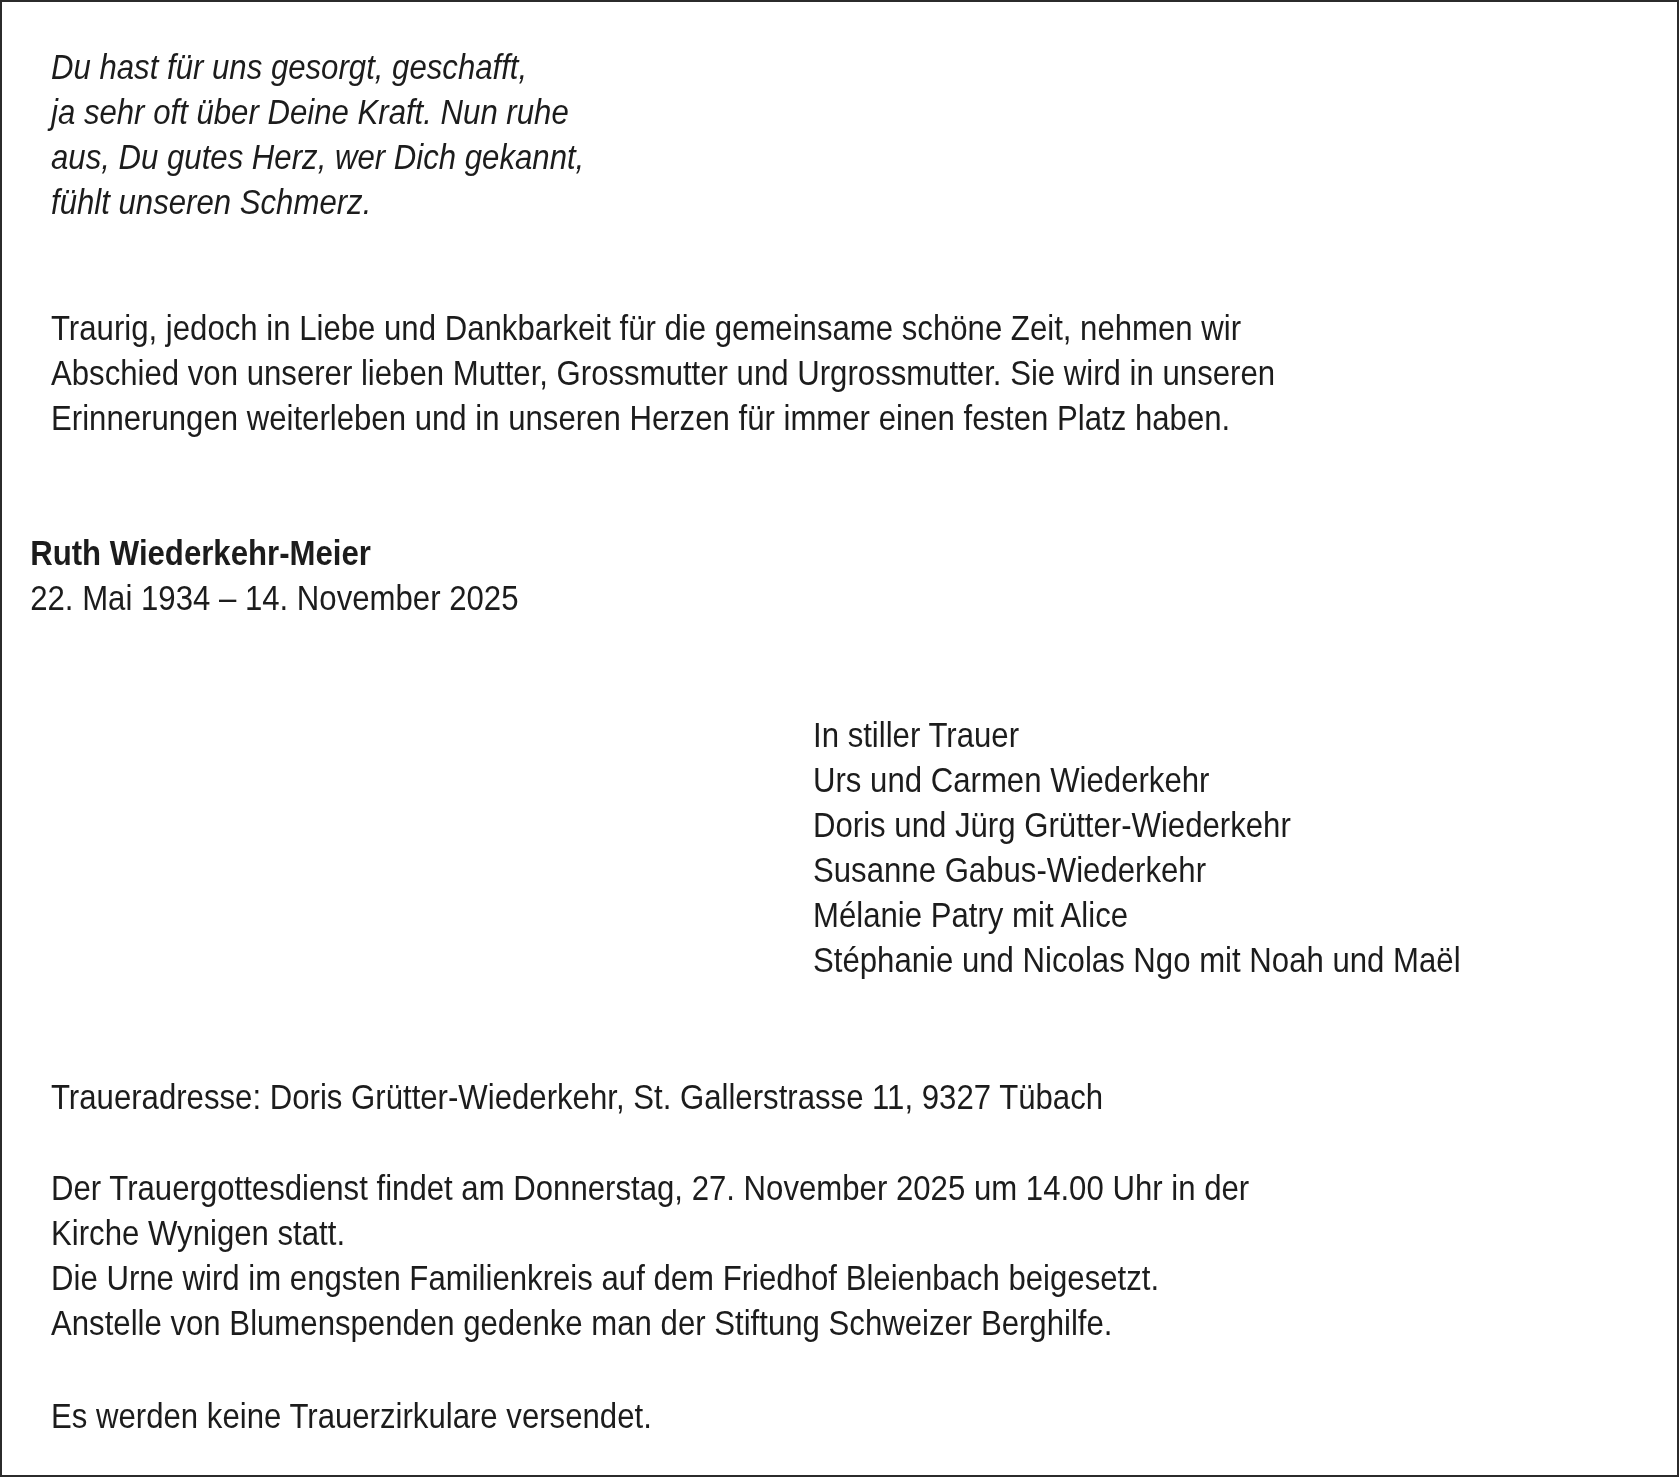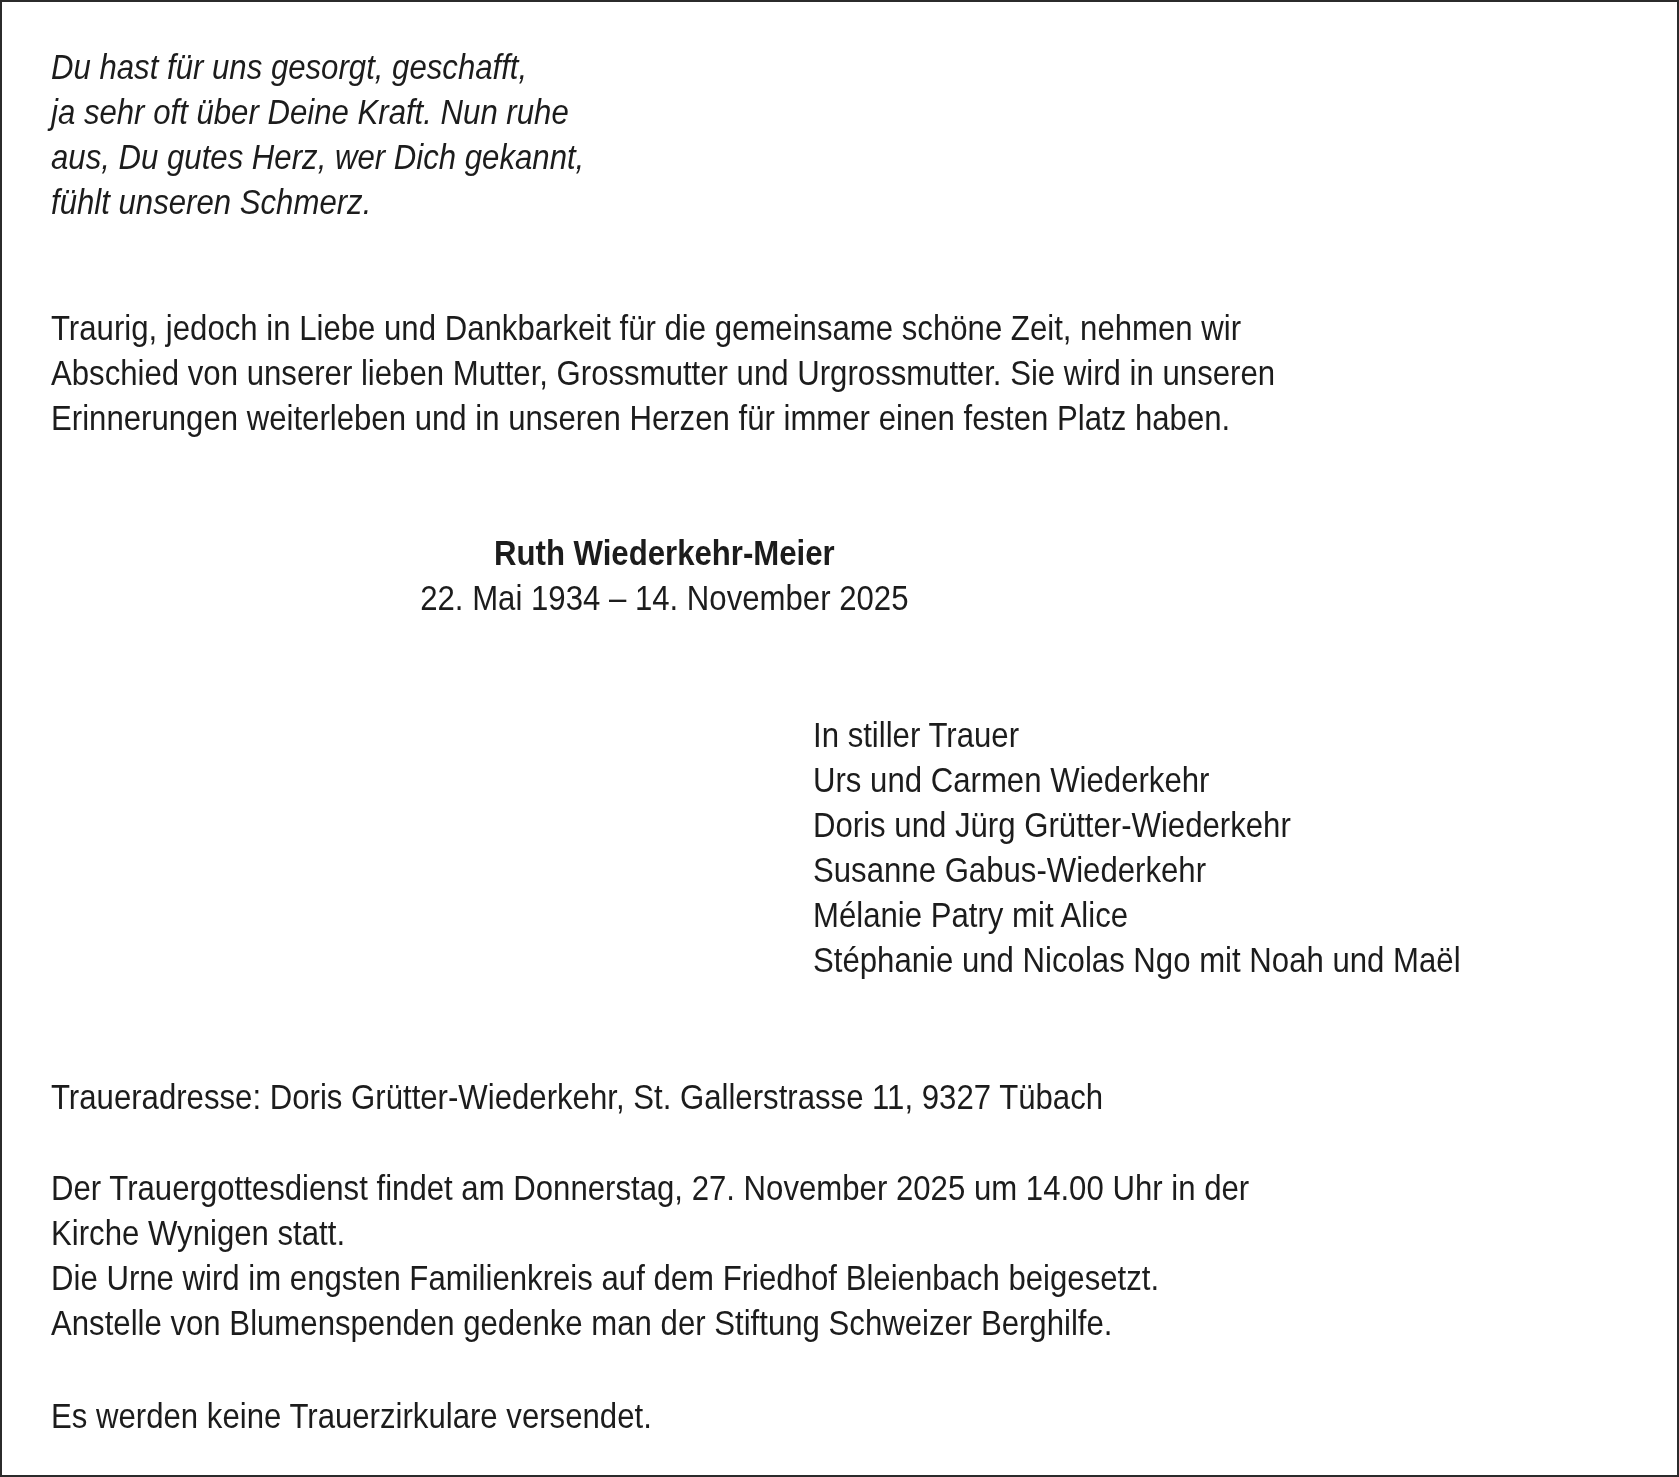--- a/index.html
+++ b/index.html
@@ -19,21 +19,21 @@
       white-space: nowrap;
       transform-origin: 0 0;
       transform: scaleX(0.89);
       margin: 0;
     }
     .line { display: block; height: 45px; }
     .poem { left: 51px; top: 44px; font-style: italic; }
     .intro { left: 51px; top: 305px; }
     .center-block {
       position: absolute; left: 0; width: 1329px; top: 530px;
-      text-align: center;
+      text-align: left;
       font-family: "Liberation Sans", sans-serif;
       font-size: 35px; line-height: 45px; color: #1c1c1c;
     }
     .center-inner { display: inline-block; transform: scaleX(0.89); transform-origin: 50% 0; }
     .name { font-weight: bold; display: block; }
     .dates { display: block; }
     .mourners { left: 813px; top: 712px; }
     .address { left: 51px; top: 1074px; }
     .service { left: 51px; top: 1165px; }
     .closing { left: 51px; top: 1393px; }

